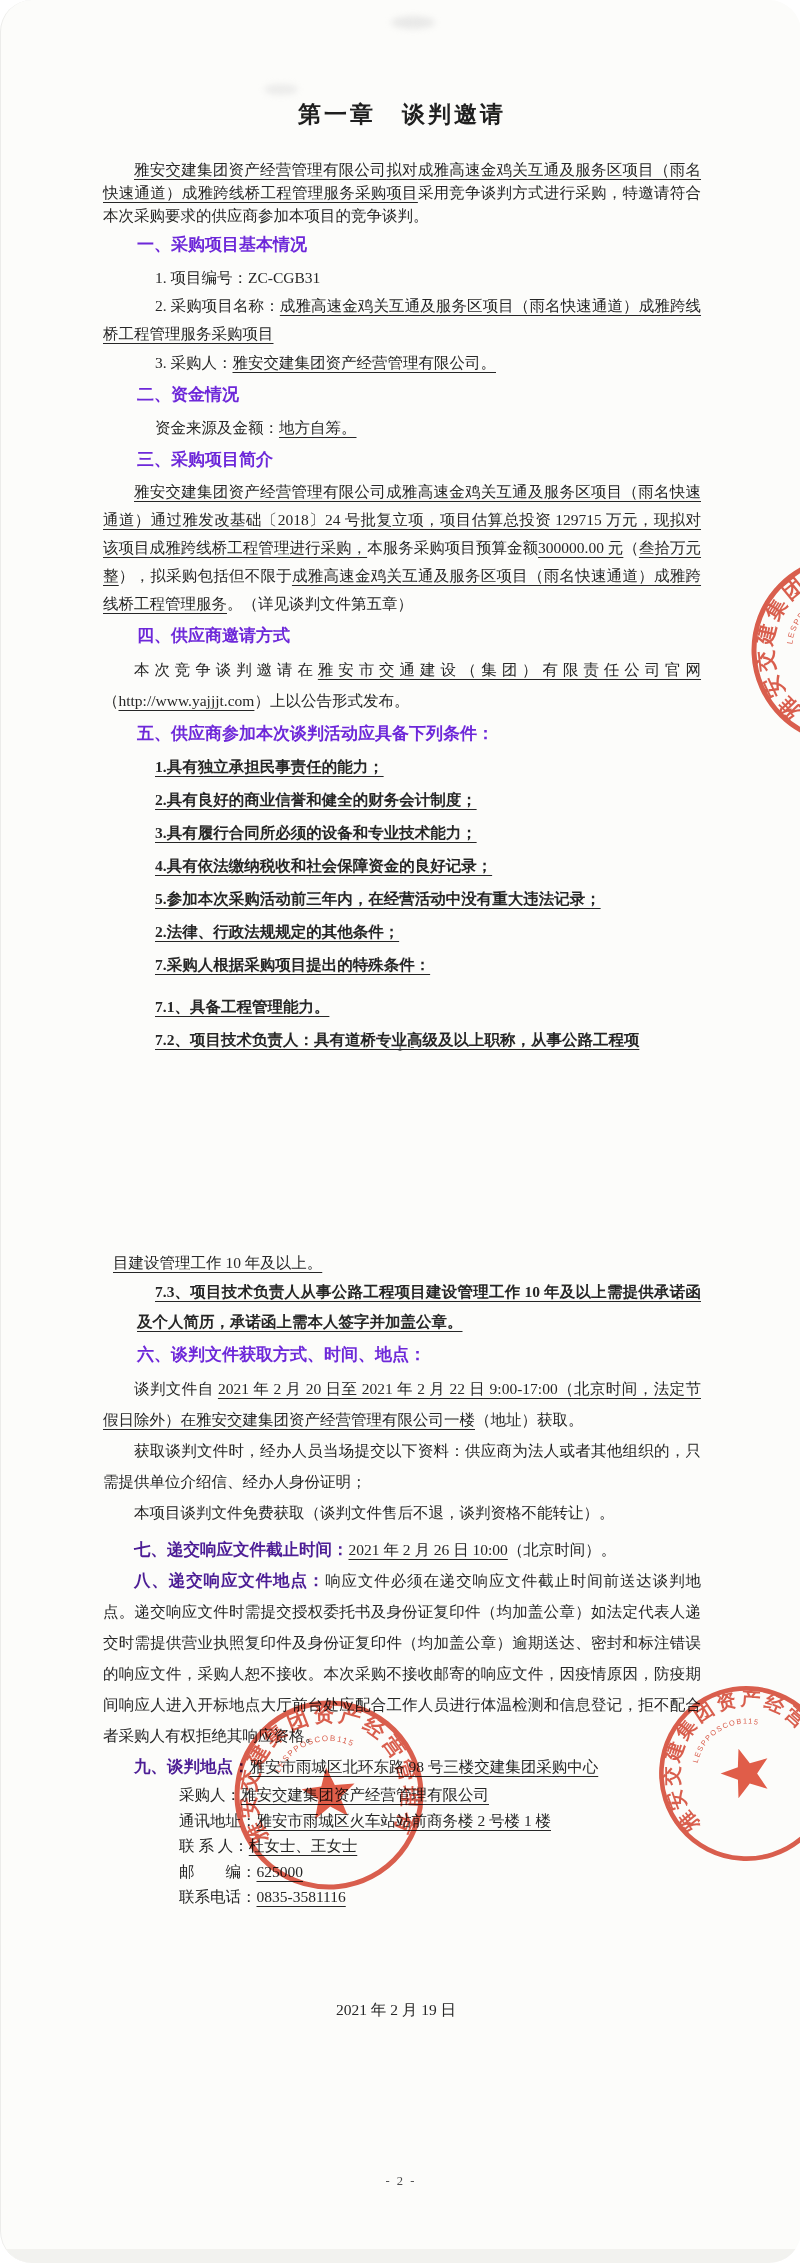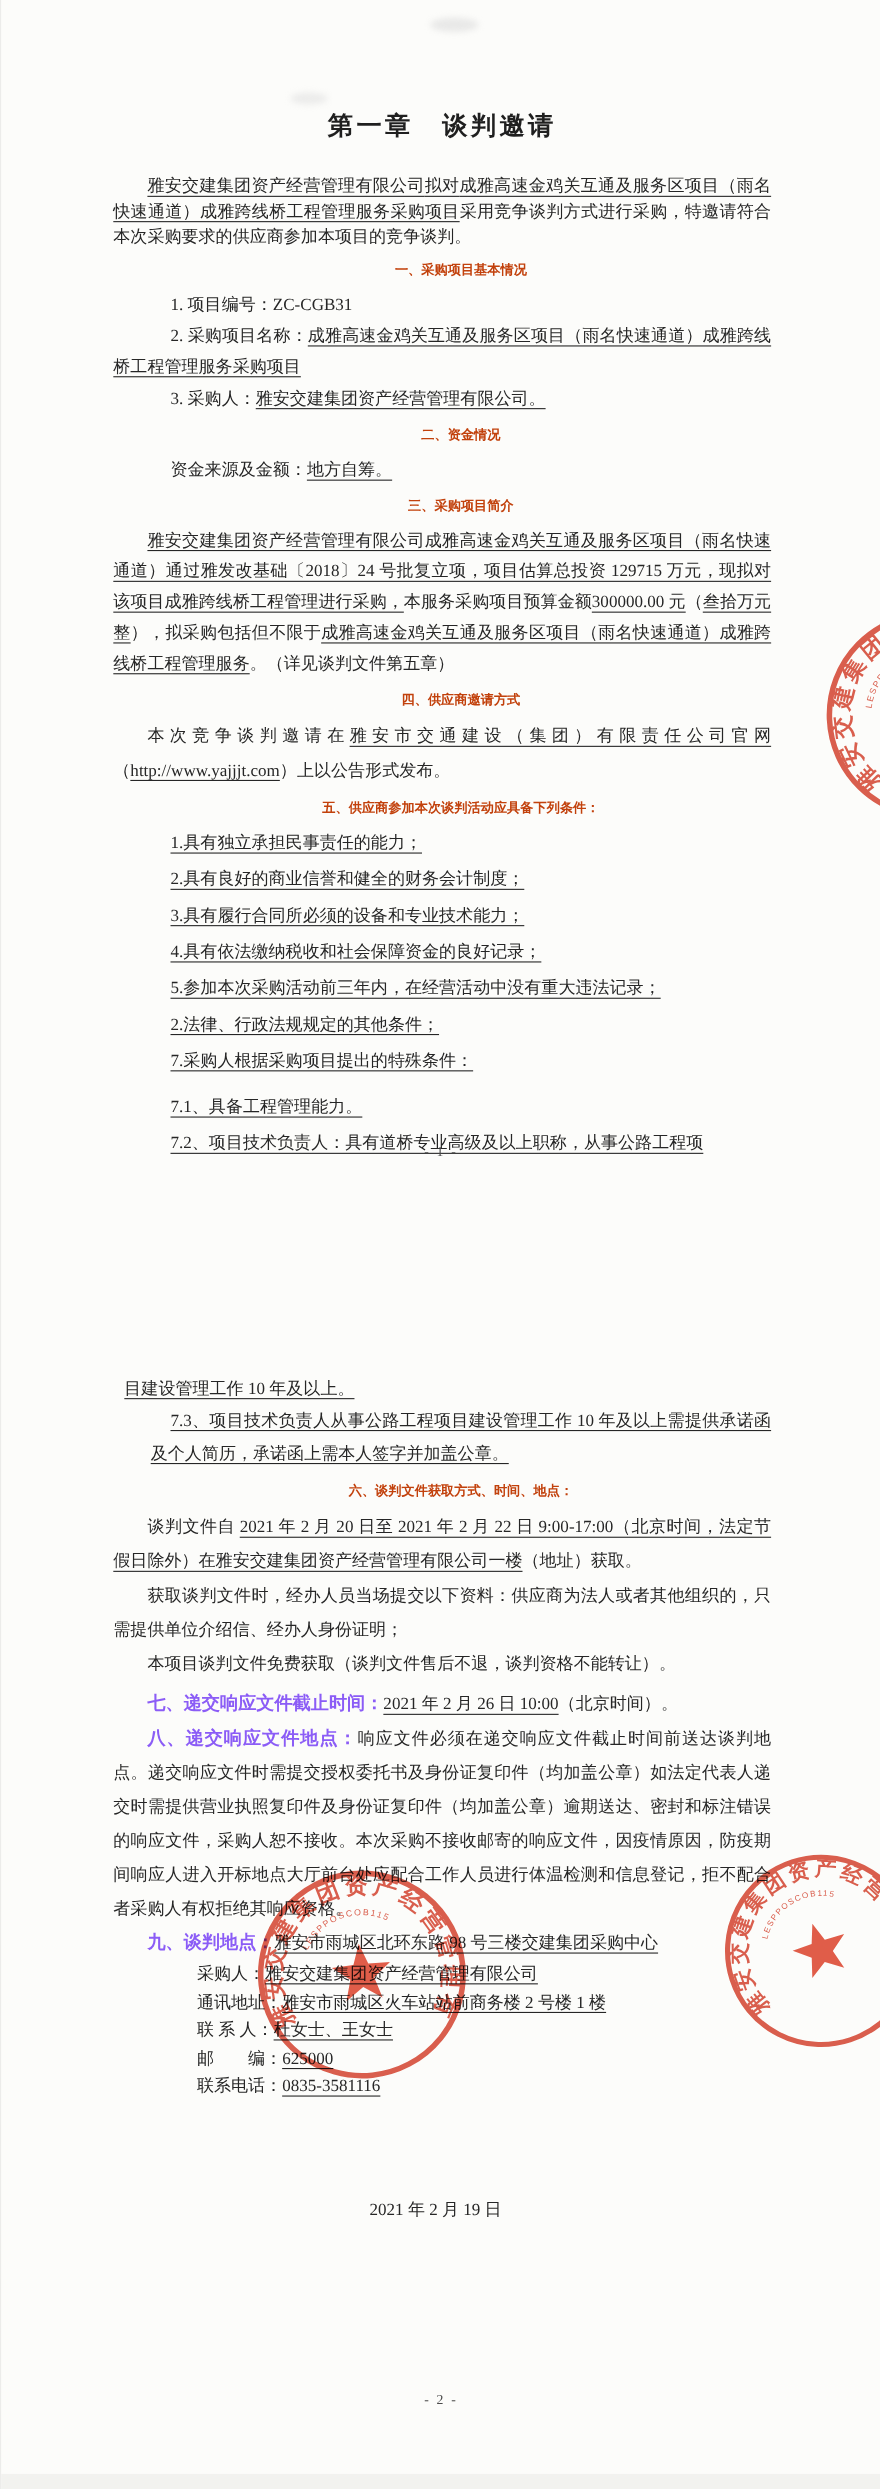--- a/index.html
+++ b/index.html
@@ -1,40 +1,40 @@
 <!DOCTYPE html>
 <html><head>
 <meta charset="utf-8">
 <style>
   html,body{margin:0;padding:0;background:#ffffff;}
   .canvas{position:relative;width:800px;height:2263px;background:#fcfcfa;overflow:hidden;
-          font-family:"Liberation Serif","DejaVu Serif",serif;color:#262626;border-left:1px solid #ececea;}
+          font-family:"Liberation Serif","DejaVu Serif",serif;color:#262626;border-left:1px solid #ececea;border-radius:32px;}
   .canvas::after{content:"";position:absolute;left:0;bottom:0;width:100%;height:14px;background:#f2f2ef;}
   .page{position:absolute;left:102px;width:598px;}
   #page1{top:100px;}
   #page2{top:1248px;}
   p{margin:0;font-size:15.5px;line-height:31px;text-align:justify;}
   h1.title{margin:0 0 30px 0;text-align:center;font-family:"Liberation Sans","DejaVu Sans",sans-serif;
            font-weight:700;font-size:23px;line-height:28px;letter-spacing:3px;color:#1f1f1f;}
   h2{margin:6px 0;padding-left:34px;font-family:"Liberation Sans","DejaVu Sans",sans-serif;
-     font-weight:700;font-size:12px;line-height:24px;color:#c2410c;text-align:center;}
+     font-weight:700;font-size:17px;line-height:24px;color:#6d28d9;}
   .para{text-indent:2em;}
   .bodyline{text-indent:52px;}
   .cont{padding-left:10px;}
   .hang{padding-left:34px;text-indent:18px;}
   .kv{padding-left:76px;line-height:25.5px;}
   .date{text-align:center;padding-right:12px;margin-top:85px;line-height:30px;}
   .lh23{line-height:23px;}
   .lh28{line-height:28px;}
   .lh29{line-height:29px;}
-  .lh30{line-height:30px;margin-bottom:3px;}
+  .lh30{line-height:30px;margin-bottom:3px;font-weight:bold;}
   .gap{margin-top:12px;}
   .mt6{margin-top:6px;}
   .u{text-decoration:underline;text-underline-offset:4px;text-decoration-thickness:1px;}
-  .bh{font-family:"Liberation Sans","DejaVu Sans",sans-serif;font-weight:700;font-size:16.5px;color:#8b5cf6;}
+  .bh{font-family:"Liberation Sans","DejaVu Sans",sans-serif;font-weight:700;font-size:16.5px;color:#4c1d95;}
   .footer{position:absolute;left:0;width:100%;text-align:center;font-size:12.5px;color:#4a4a4a;letter-spacing:2px;}
   #footer1{top:1040px;}
   #footer2{top:2174px;}
   .stamp{position:absolute;mix-blend-mode:multiply;opacity:.86;}
   .stamp .ring{fill:none;stroke:#d64430;stroke-width:5;}
   .stamp .star{fill:#df432c;}
   .stamp .ringtext{font-size:21px;letter-spacing:3.5px;fill:#d64430;
                    font-family:"Liberation Serif","DejaVu Serif",serif;font-weight:700;}
   .stamp .serialtext{font-size:8px;letter-spacing:1.5px;fill:#d64430;
                      font-family:"Liberation Sans","DejaVu Sans",sans-serif;}

